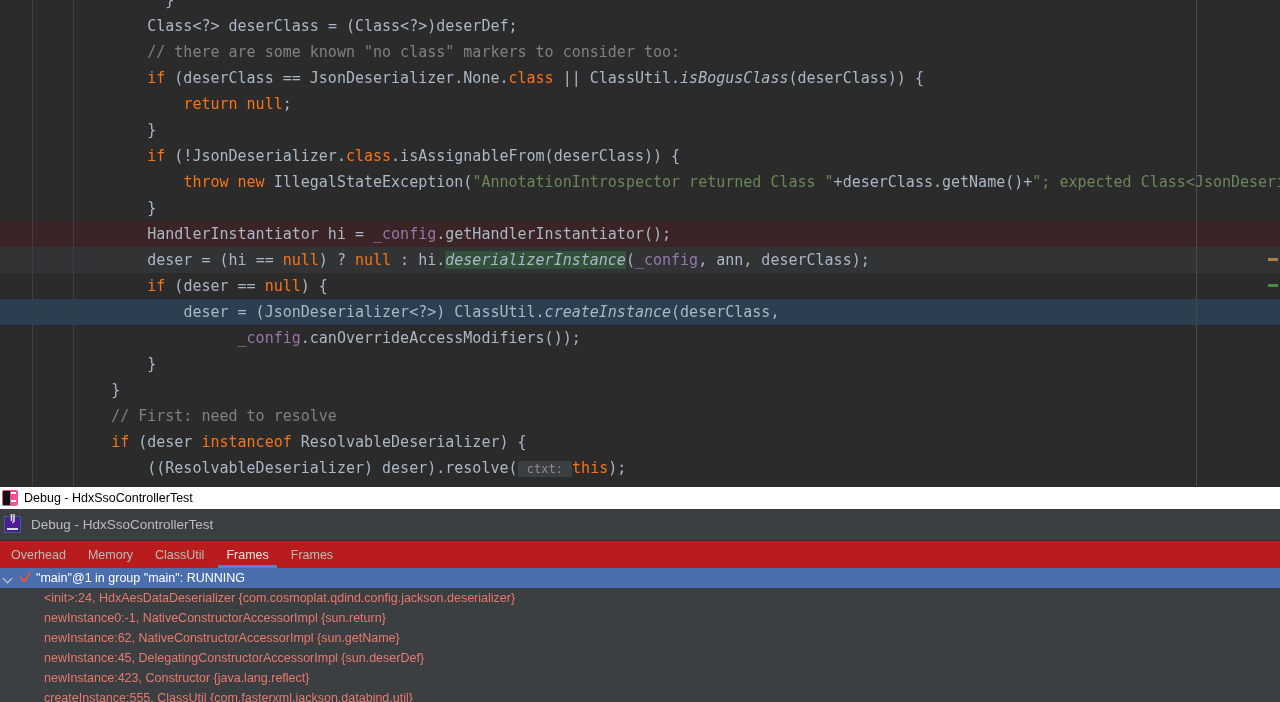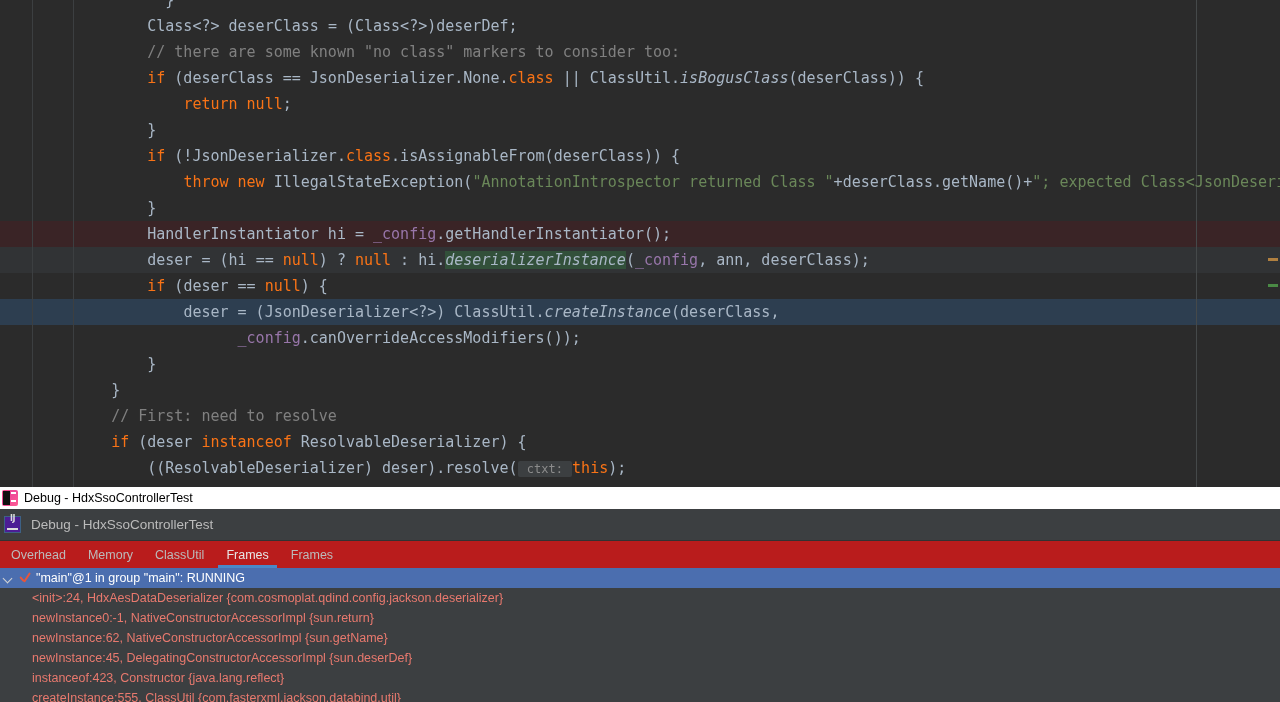--- a/index.html
+++ b/index.html
@@ -268,21 +268,21 @@
   }
   .thread-label {
     color: #ffffff;
     font-size: 12.5px;
     white-space: nowrap;
   }
   .frame-row {
     height: 20px;
     display: flex;
     align-items: center;
-    padding-left: 32px;
+    padding-left: 44px;
     box-sizing: border-box;
     color: #e8796e;
     font-size: 12.5px;
     white-space: nowrap;
   }
 </style>
 </head>
 <body>
 
 <div id="editor">
@@ -325,16 +325,16 @@
   <div class="thread-row">
     <div class="chev"></div>
     <div class="check"></div>
     <div class="thread-label">"main"@1 in group "main": RUNNING</div>
   </div>
   <div id="frames">
       <div class="frame-row">&lt;init&gt;:24, HdxAesDataDeserializer {com.cosmoplat.qdind.config.jackson.deserializer}</div>
       <div class="frame-row">newInstance0:-1, NativeConstructorAccessorImpl {sun.return}</div>
       <div class="frame-row">newInstance:62, NativeConstructorAccessorImpl {sun.getName}</div>
       <div class="frame-row">newInstance:45, DelegatingConstructorAccessorImpl {sun.deserDef}</div>
-      <div class="frame-row">instanceof:423, Constructor {java.lang.reflect}</div>
+      <div class="frame-row">newInstance:423, Constructor {java.lang.reflect}</div>
       <div class="frame-row">createInstance:555, ClassUtil {com.fasterxml.jackson.databind.util}</div>
     </div>
 </div>
 
 </body></html>

